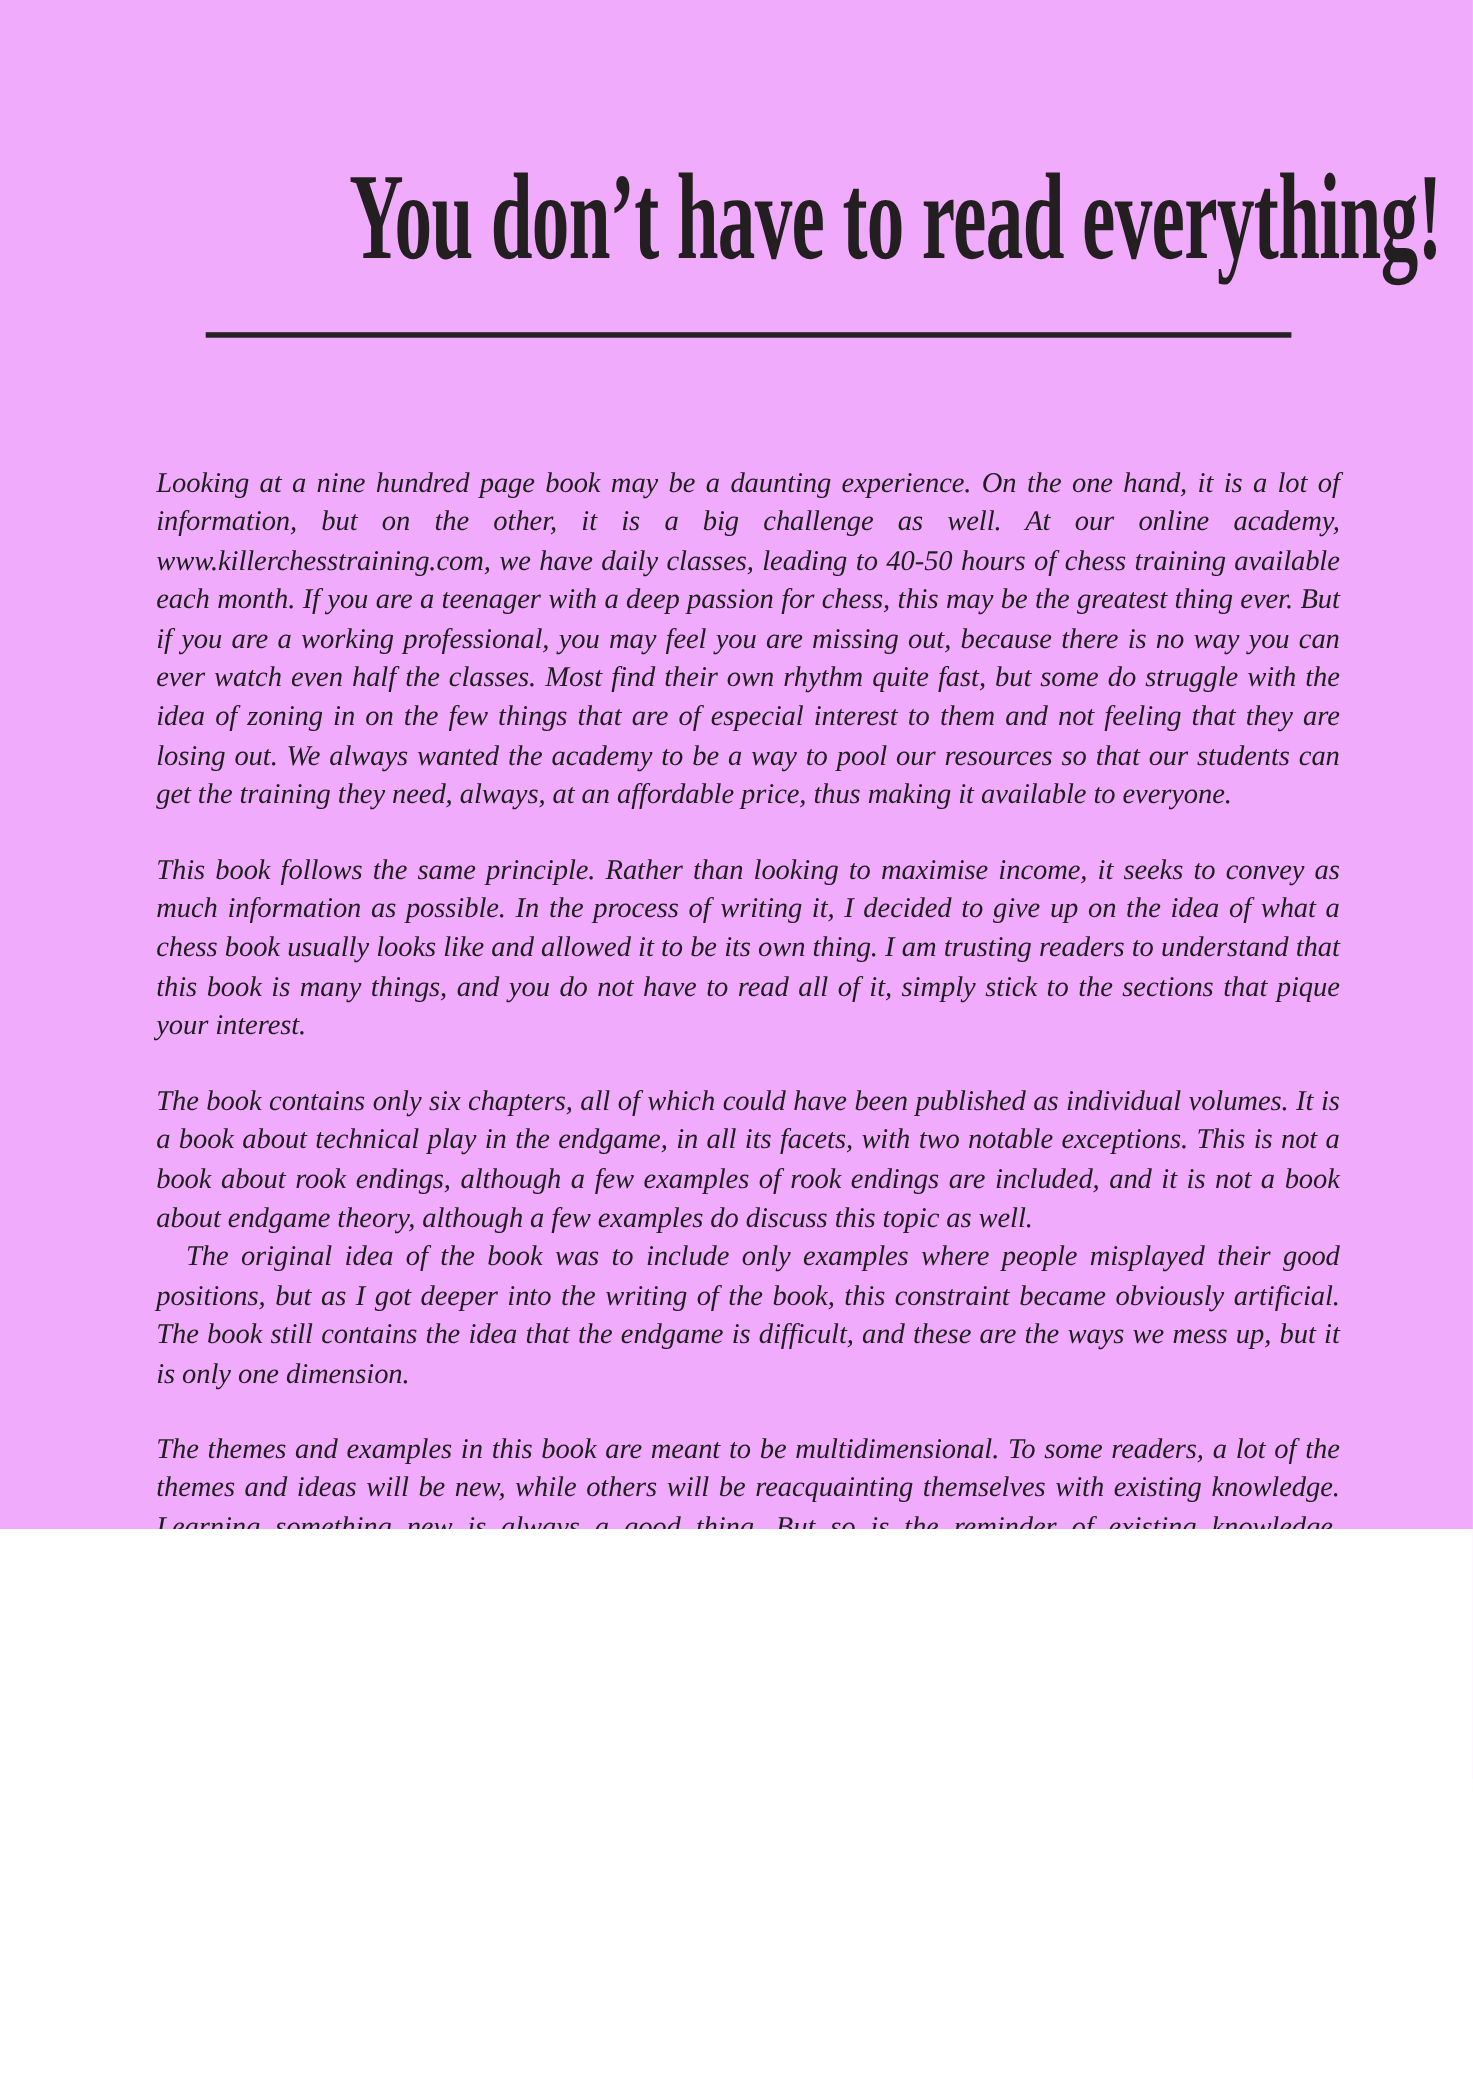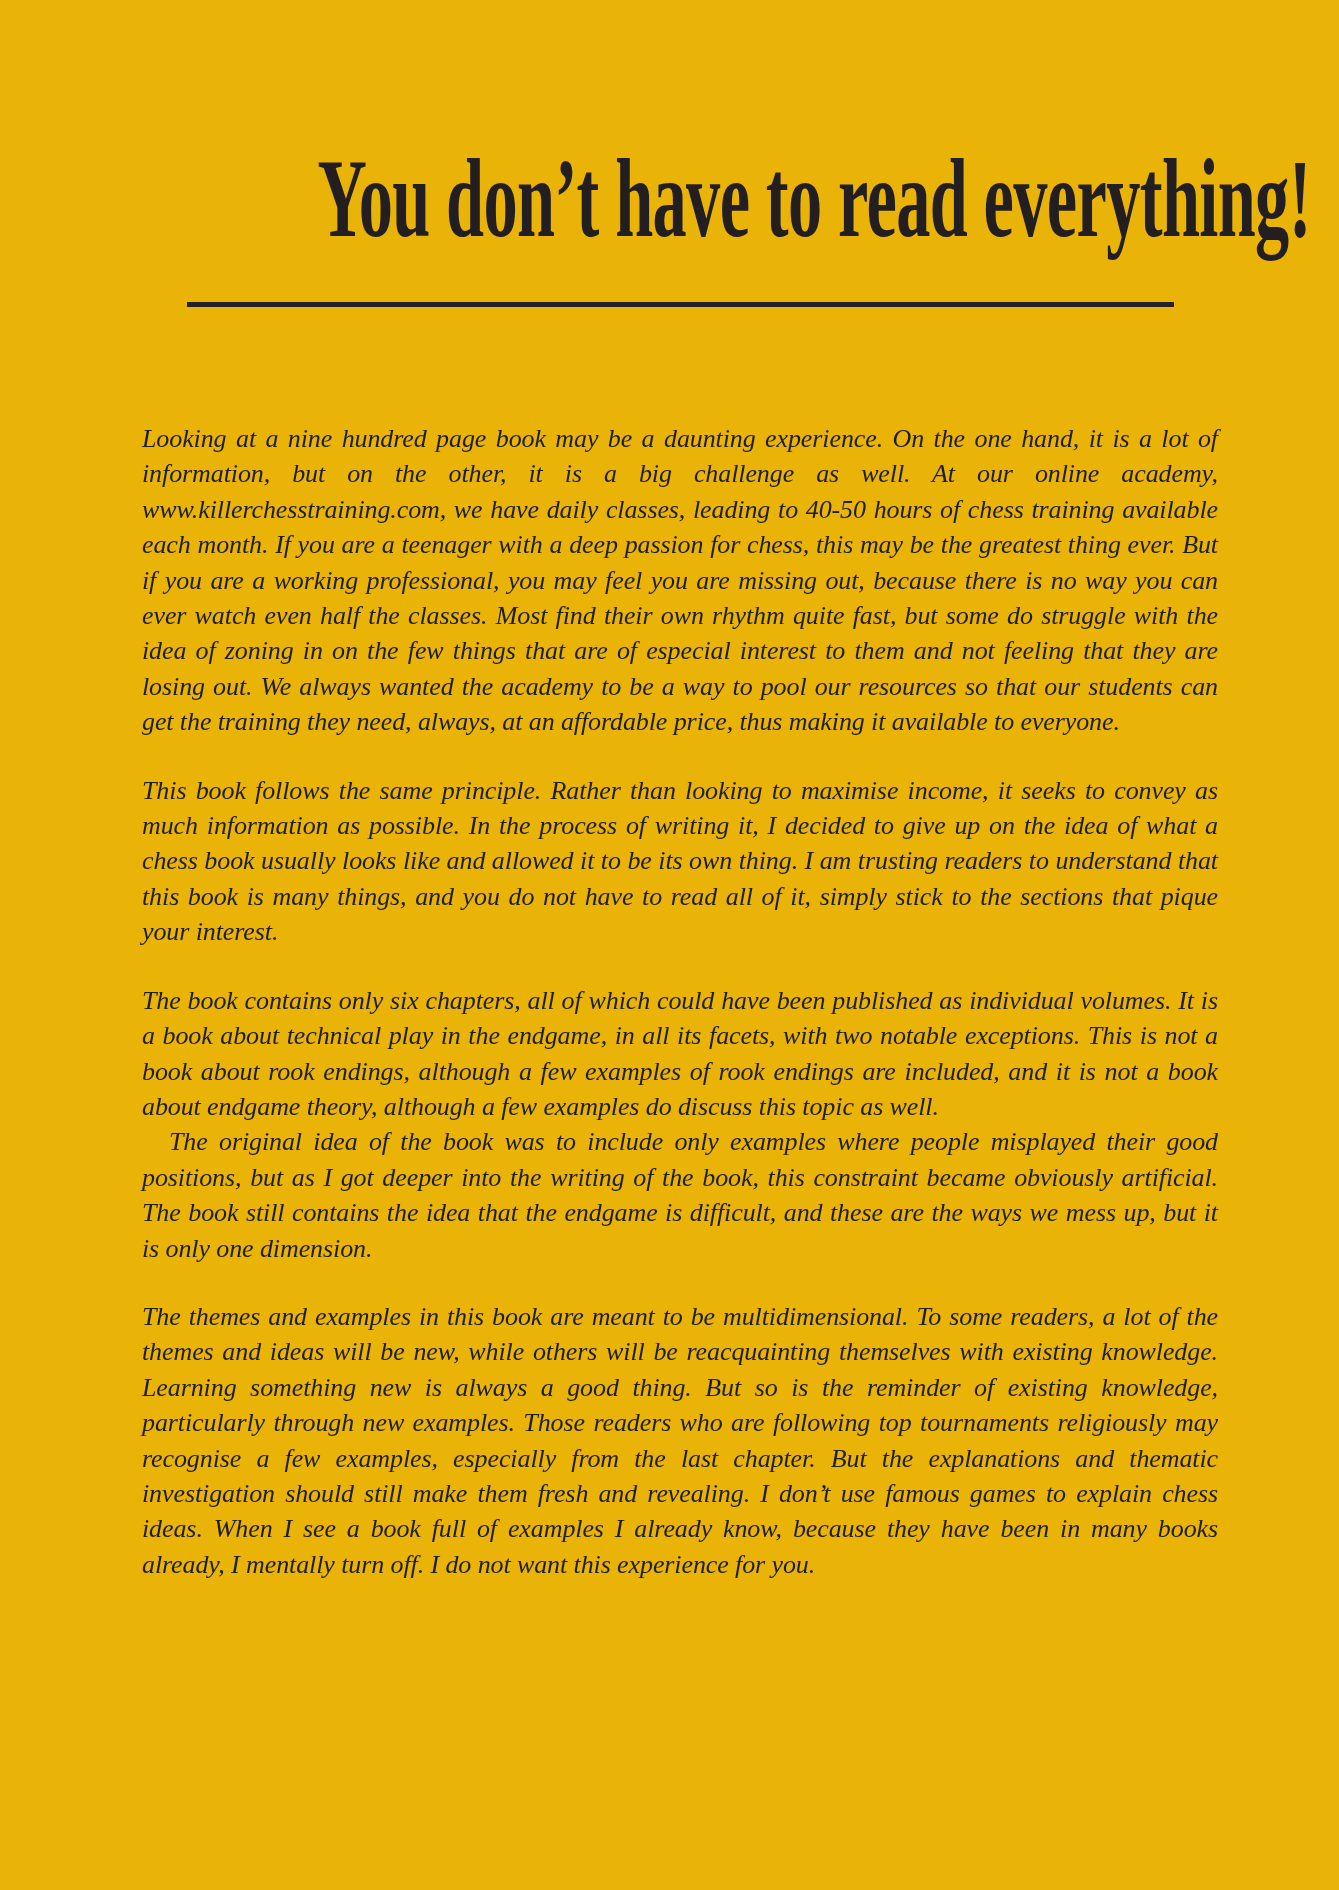--- a/index.html
+++ b/index.html
@@ -3,22 +3,22 @@
 <meta charset="utf-8">
 <style>
   html, body {
     margin: 0;
     padding: 0;
     background: #ffffff;
   }
   .page {
     position: relative;
     width: 1339px;
-    height: 1890px;
-    background: #eab308;
+    height: 1390px;
+    background: #f0abfc;
     overflow: hidden;
     font-family: "Liberation Serif", serif;
   }
   .title {
     position: absolute;
     top: 142px;
     left: 0;
     width: 100%;
     margin: 0;
     text-align: center;

